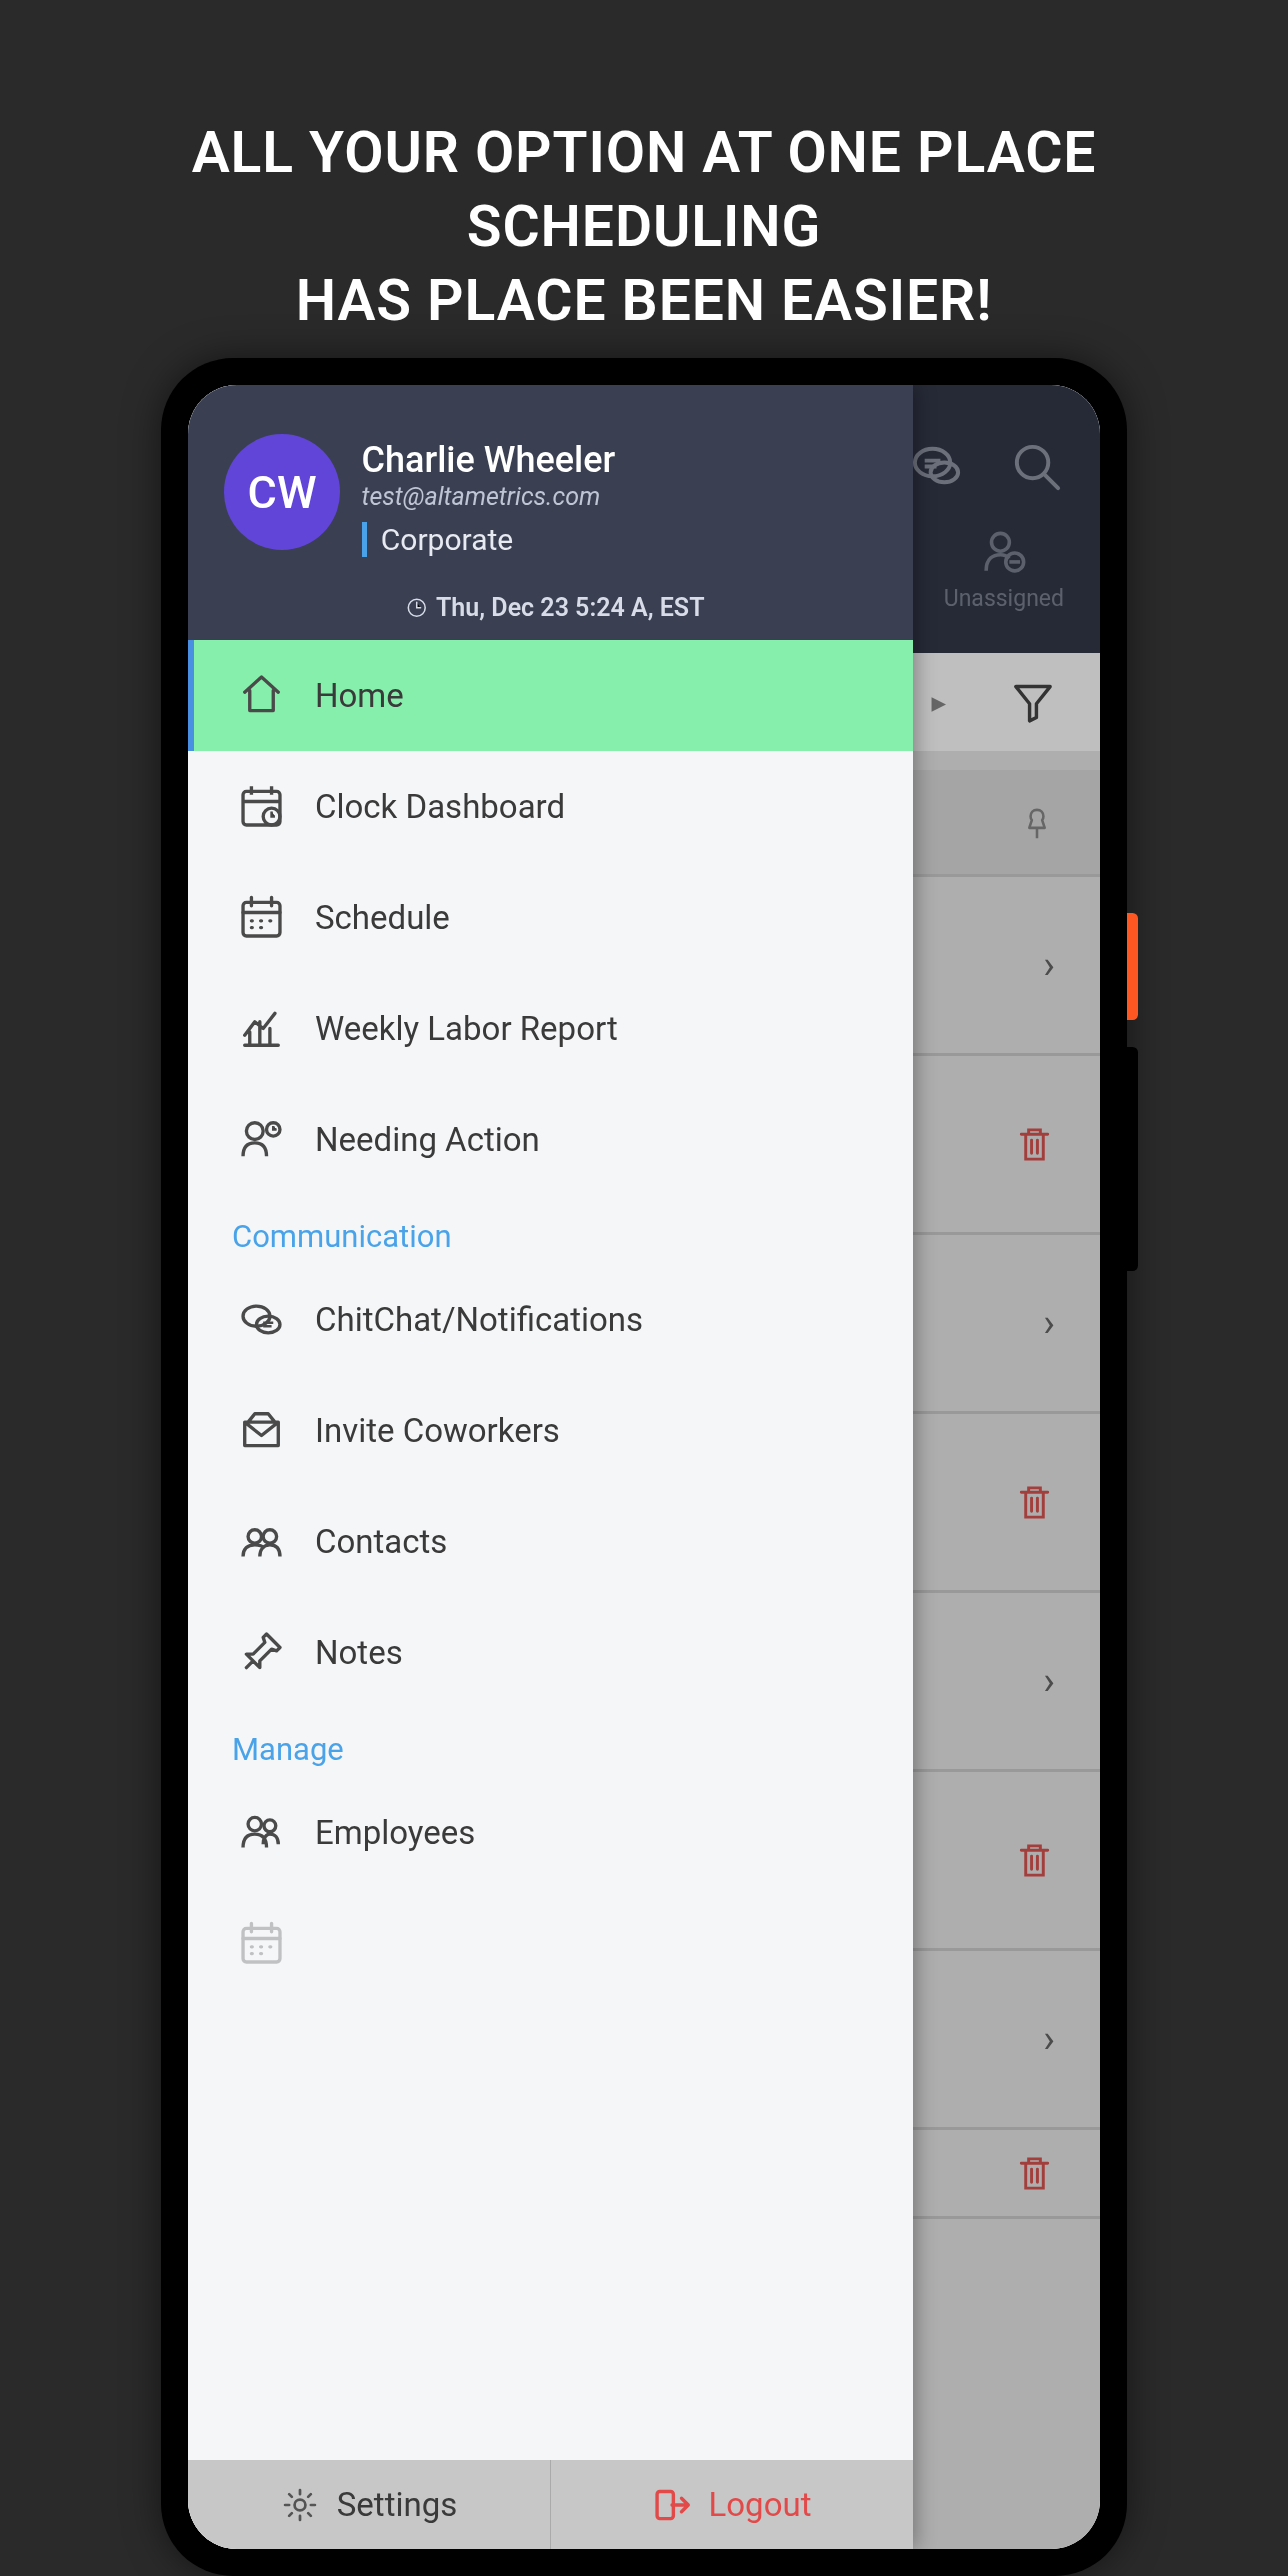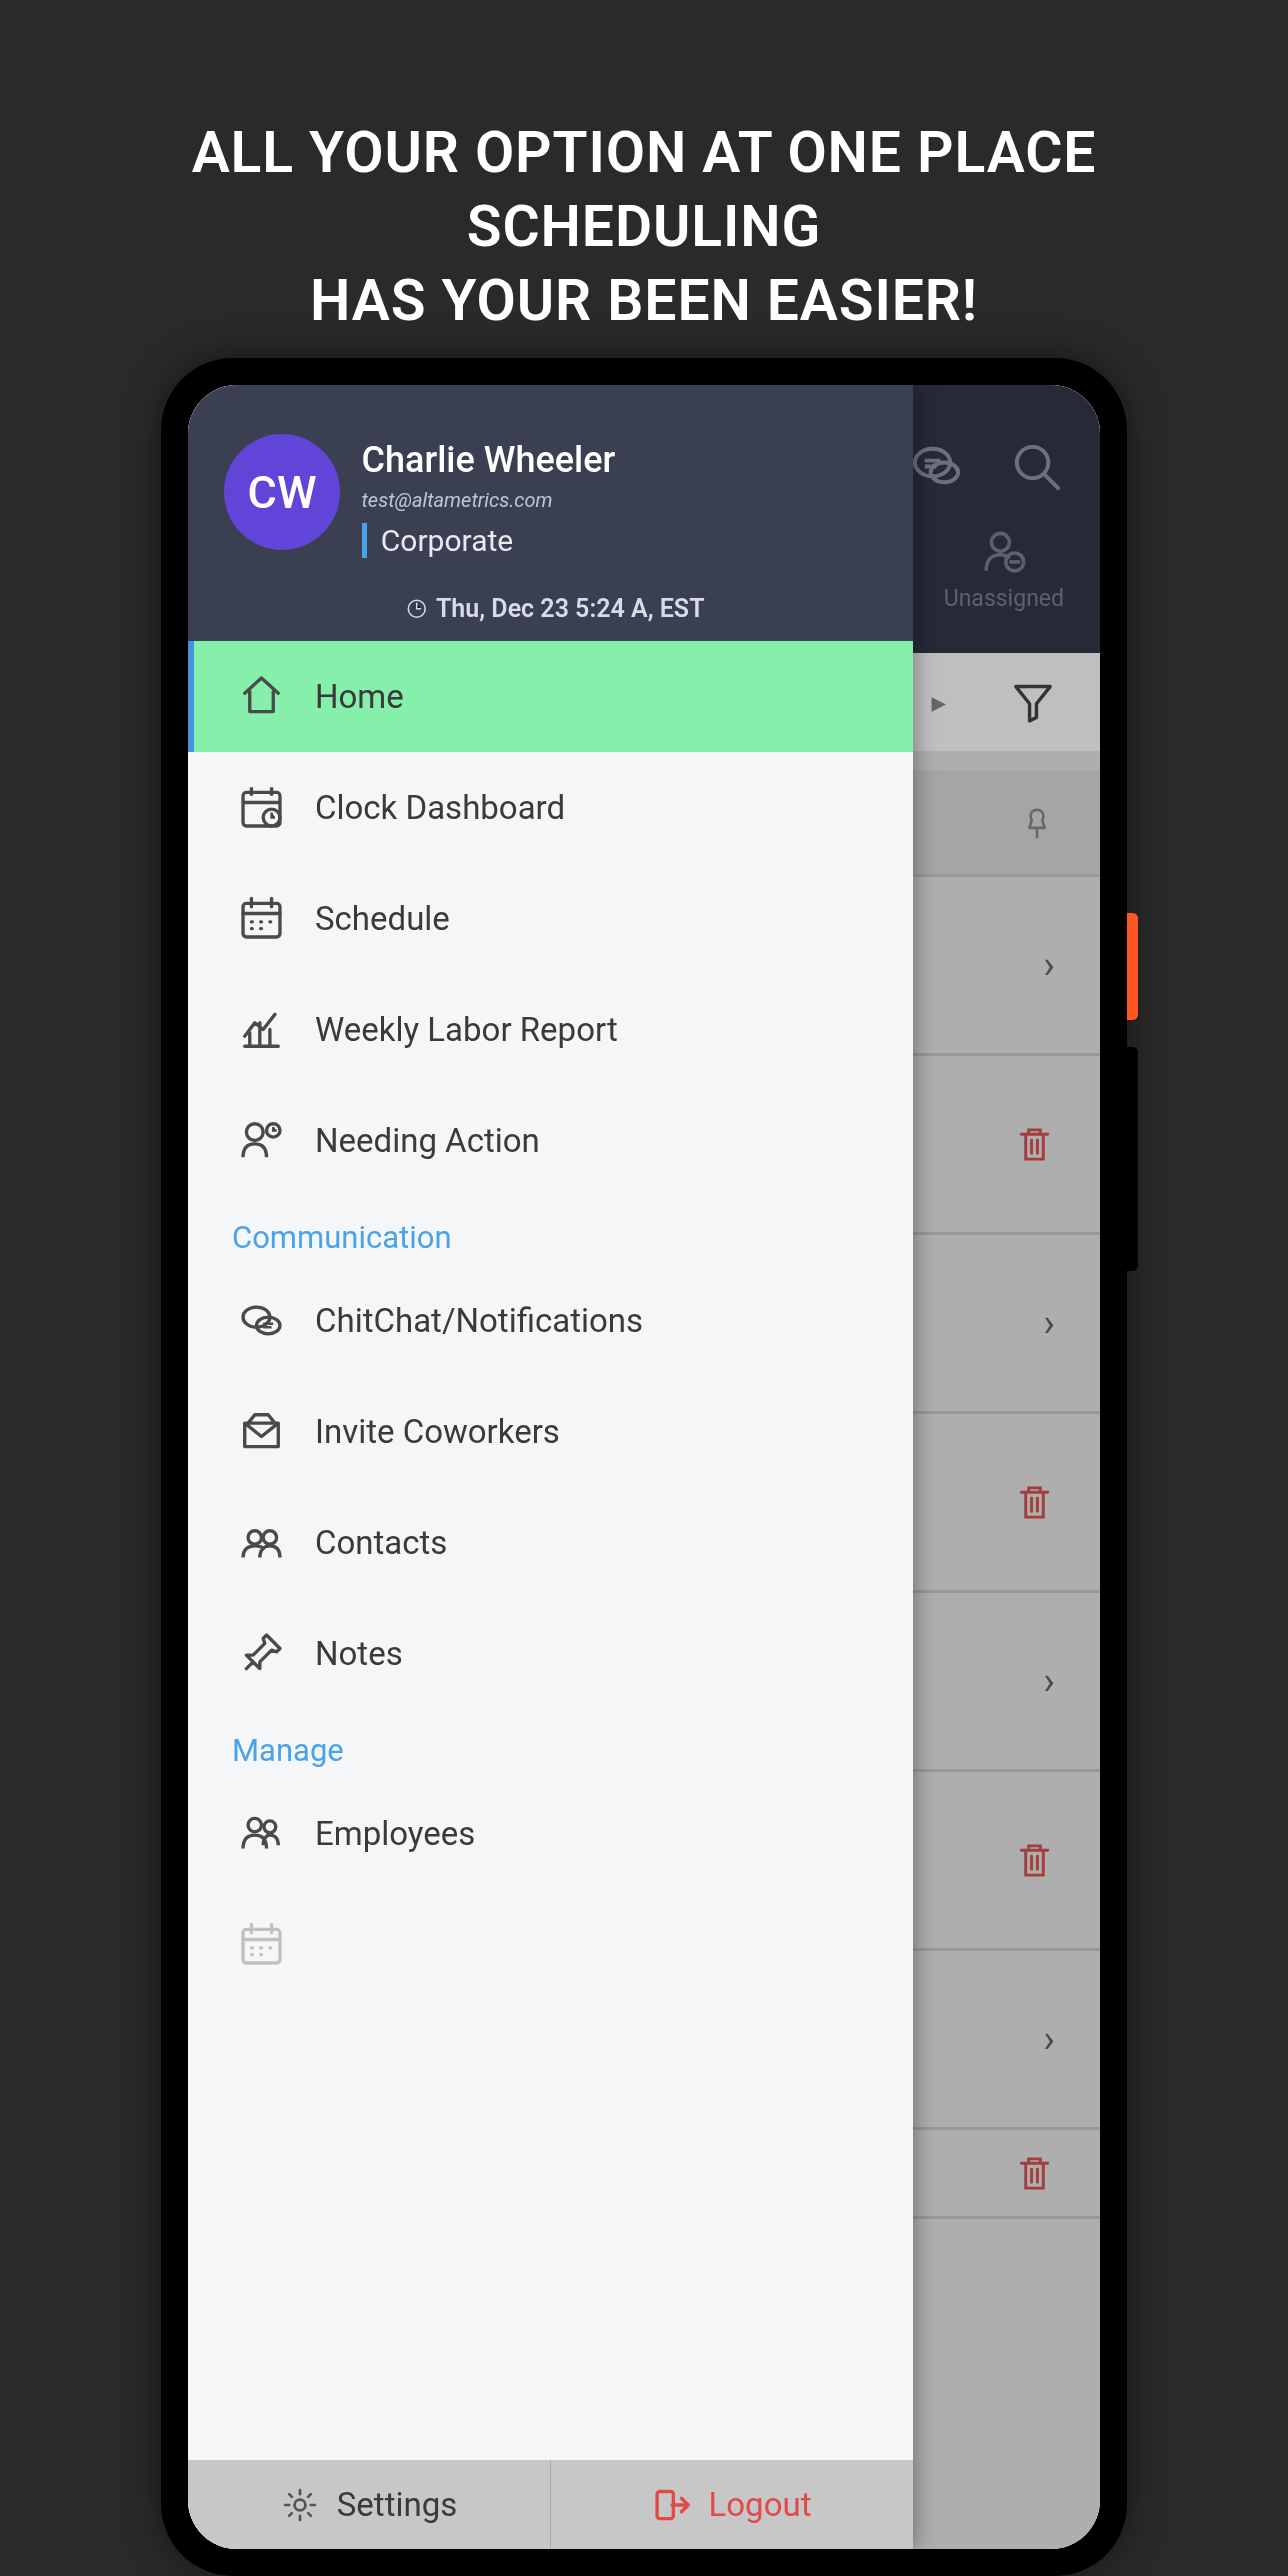--- a/index.html
+++ b/index.html
@@ -167,21 +167,21 @@
     display: flex;
     align-items: center;
     justify-content: center;
     font-size: 45px;
     font-weight: 500;
     flex-shrink: 0;
     text-align: center;
   }
   .user-info { padding-top: 5.4px; }
   .user-name { font-size: 36px; font-weight: 500; }
-  .user-email { font-size: 20px; font-style: italic; color: #c0c5d5; margin-top: 7px; }
+  .user-email { font-size: 25px; font-style: italic; color: #c0c5d5; margin-top: 1px; }
   .user-role {
     font-size: 30px;
     color: #e8eaf2;
     margin-top: 10.7px;
     padding-left: 14.3px;
     border-left: 5.4px solid #4aa3e8;
   }
   .timestamp-row {
     text-align: center;
     color: #d8dce8;
@@ -327,21 +327,21 @@
         <path d="M14 7 V14 H19" stroke="currentColor" stroke-width="2" stroke-linecap="round"></path>
       </g>
   <g id="i-pushpin">
         <path d="M14 3 C17 3 19 5 19 8 C19 10 18 11 18 11 L20 17 H8 L10 11 C10 11 9 10 9 8 C9 5 11 3 14 3 Z M14 17 V25" fill="none" stroke="currentColor" stroke-width="2" stroke-linejoin="round"></path>
       </g>
 </defs>
 </svg>
 
 <div class="promo-text">
   <span>ALL YOUR OPTION AT ONE PLACE SCHEDULING</span><br>
-  <span>HAS YOUR BEEN EASIER!</span>
+  <span>HAS PLACE BEEN EASIER!</span>
 </div>
 
 <div class="phone-frame">
   <div class="phone-notch">
     <span class="camera-dot"></span>
     <span class="speaker-slot"></span>
   </div>
   <div class="side-btn orange"></div>
   <div class="side-btn black"></div>
 

